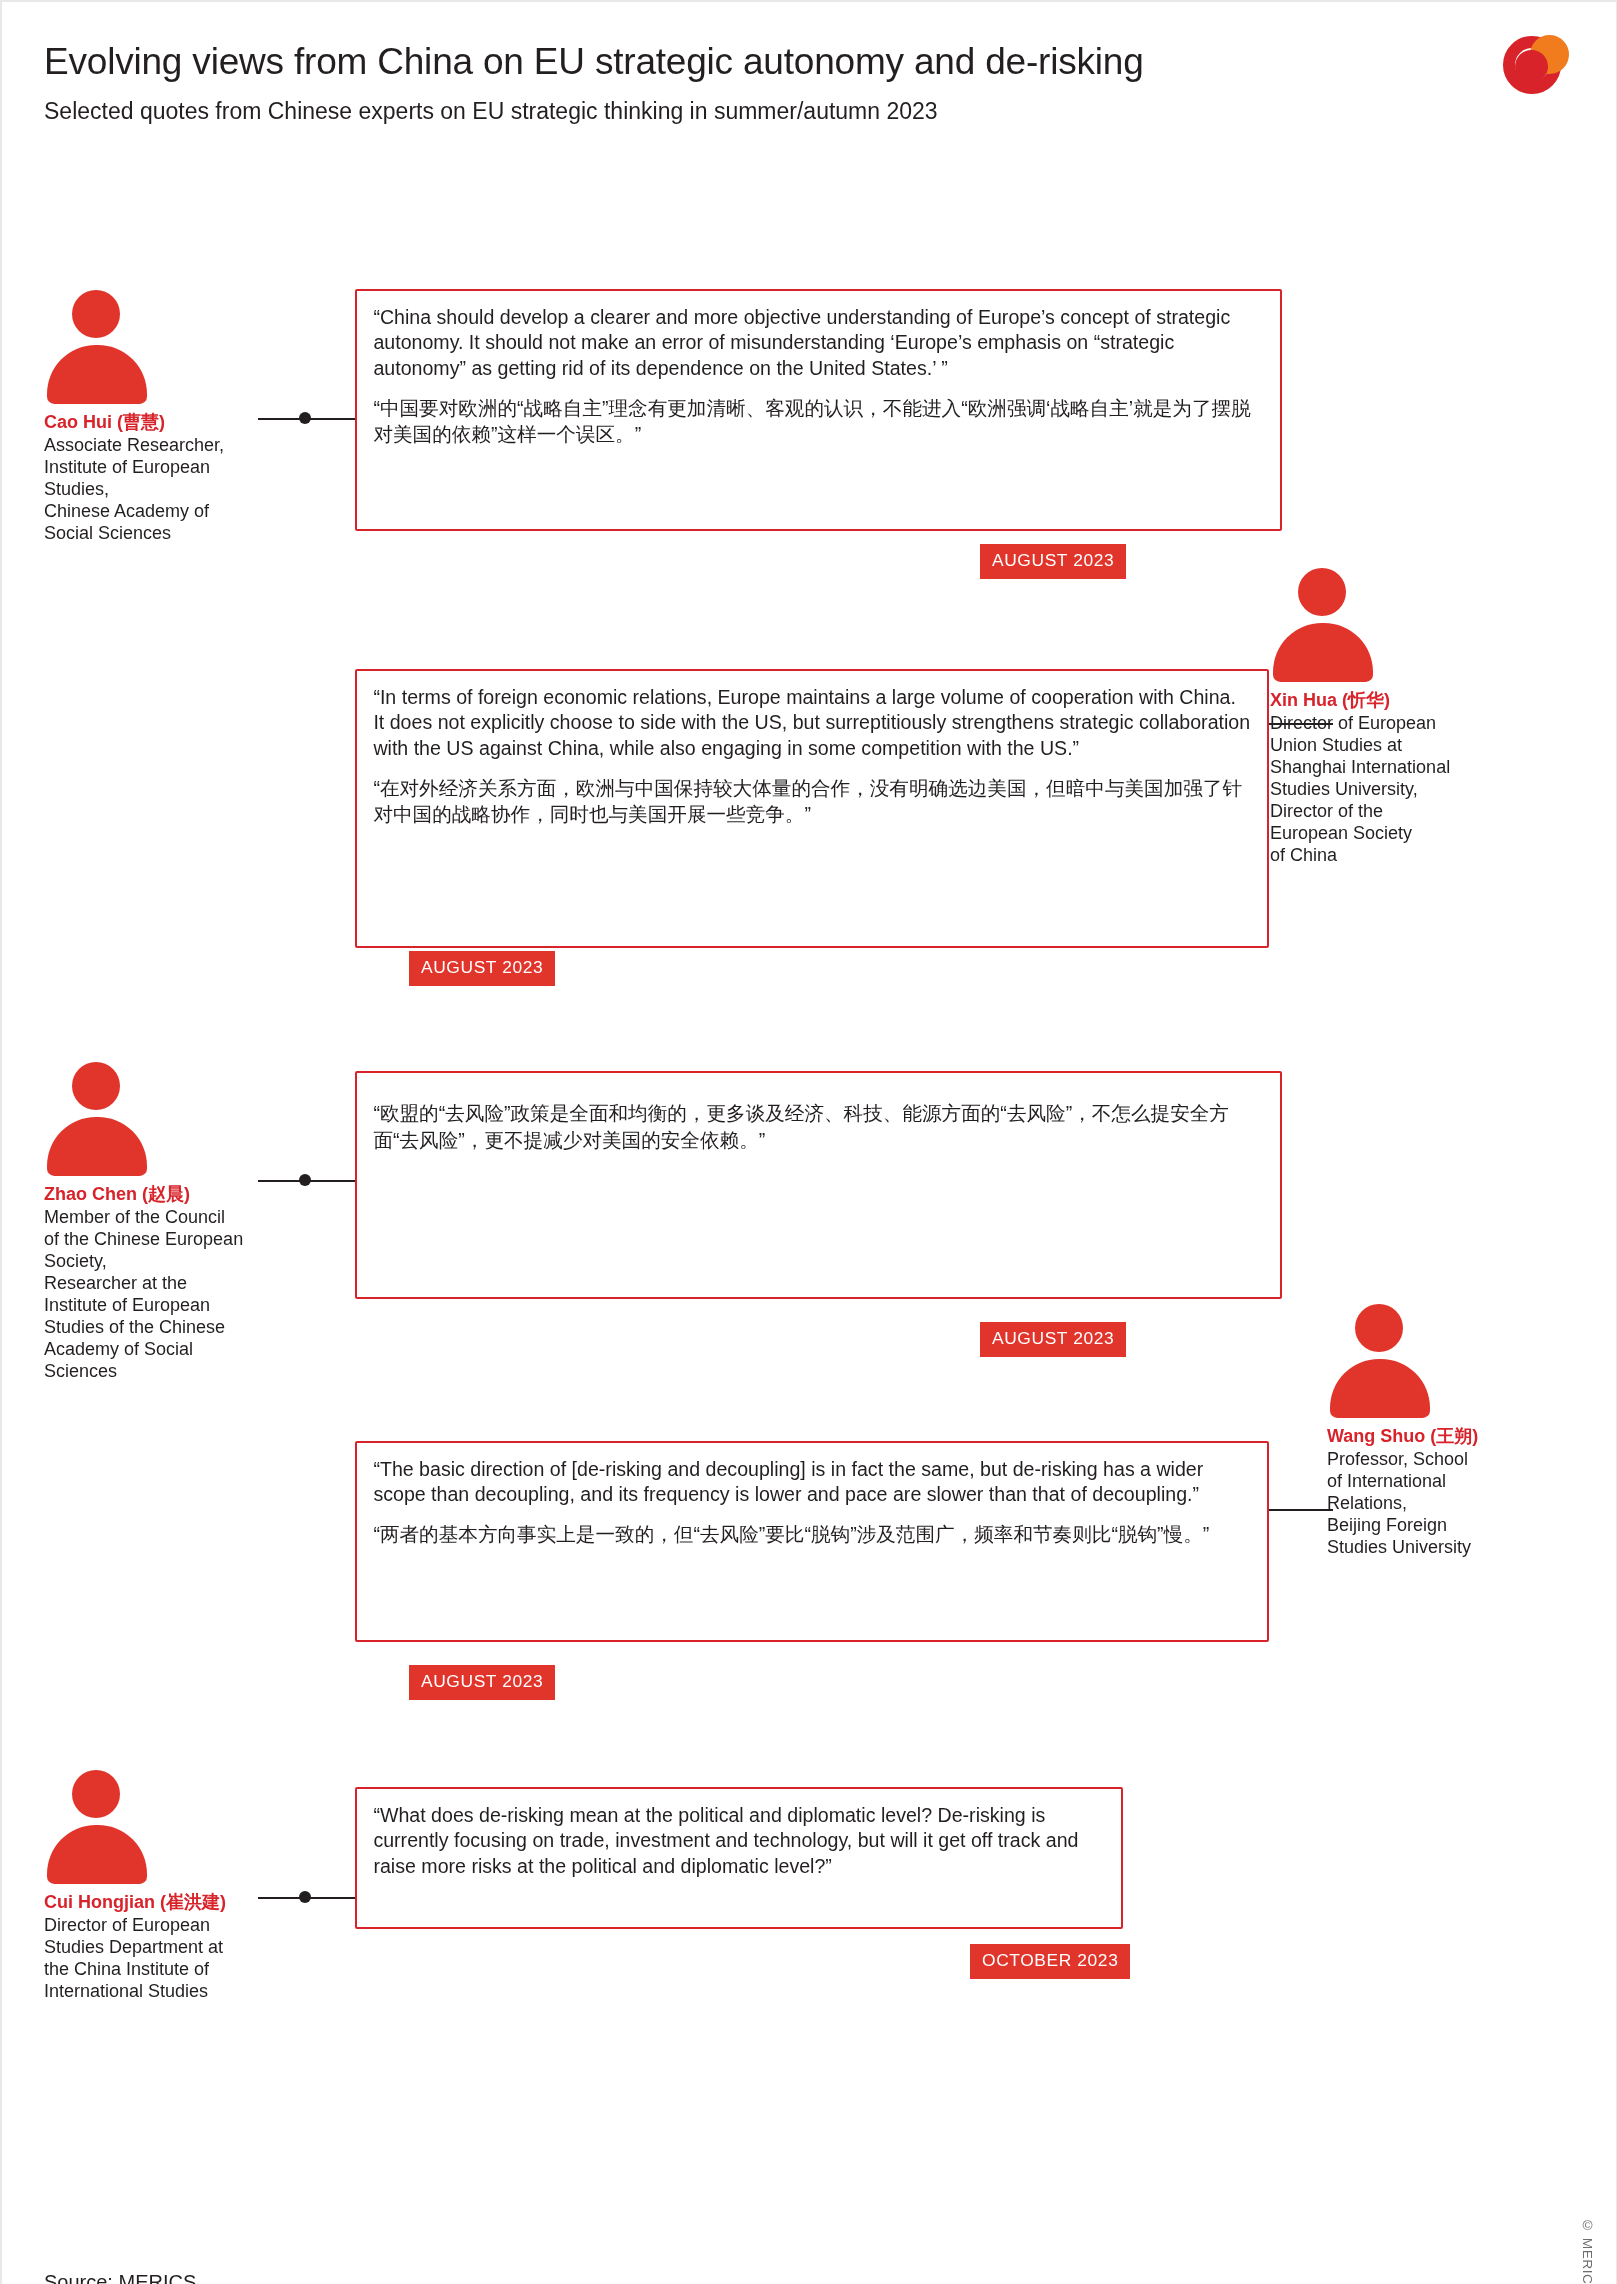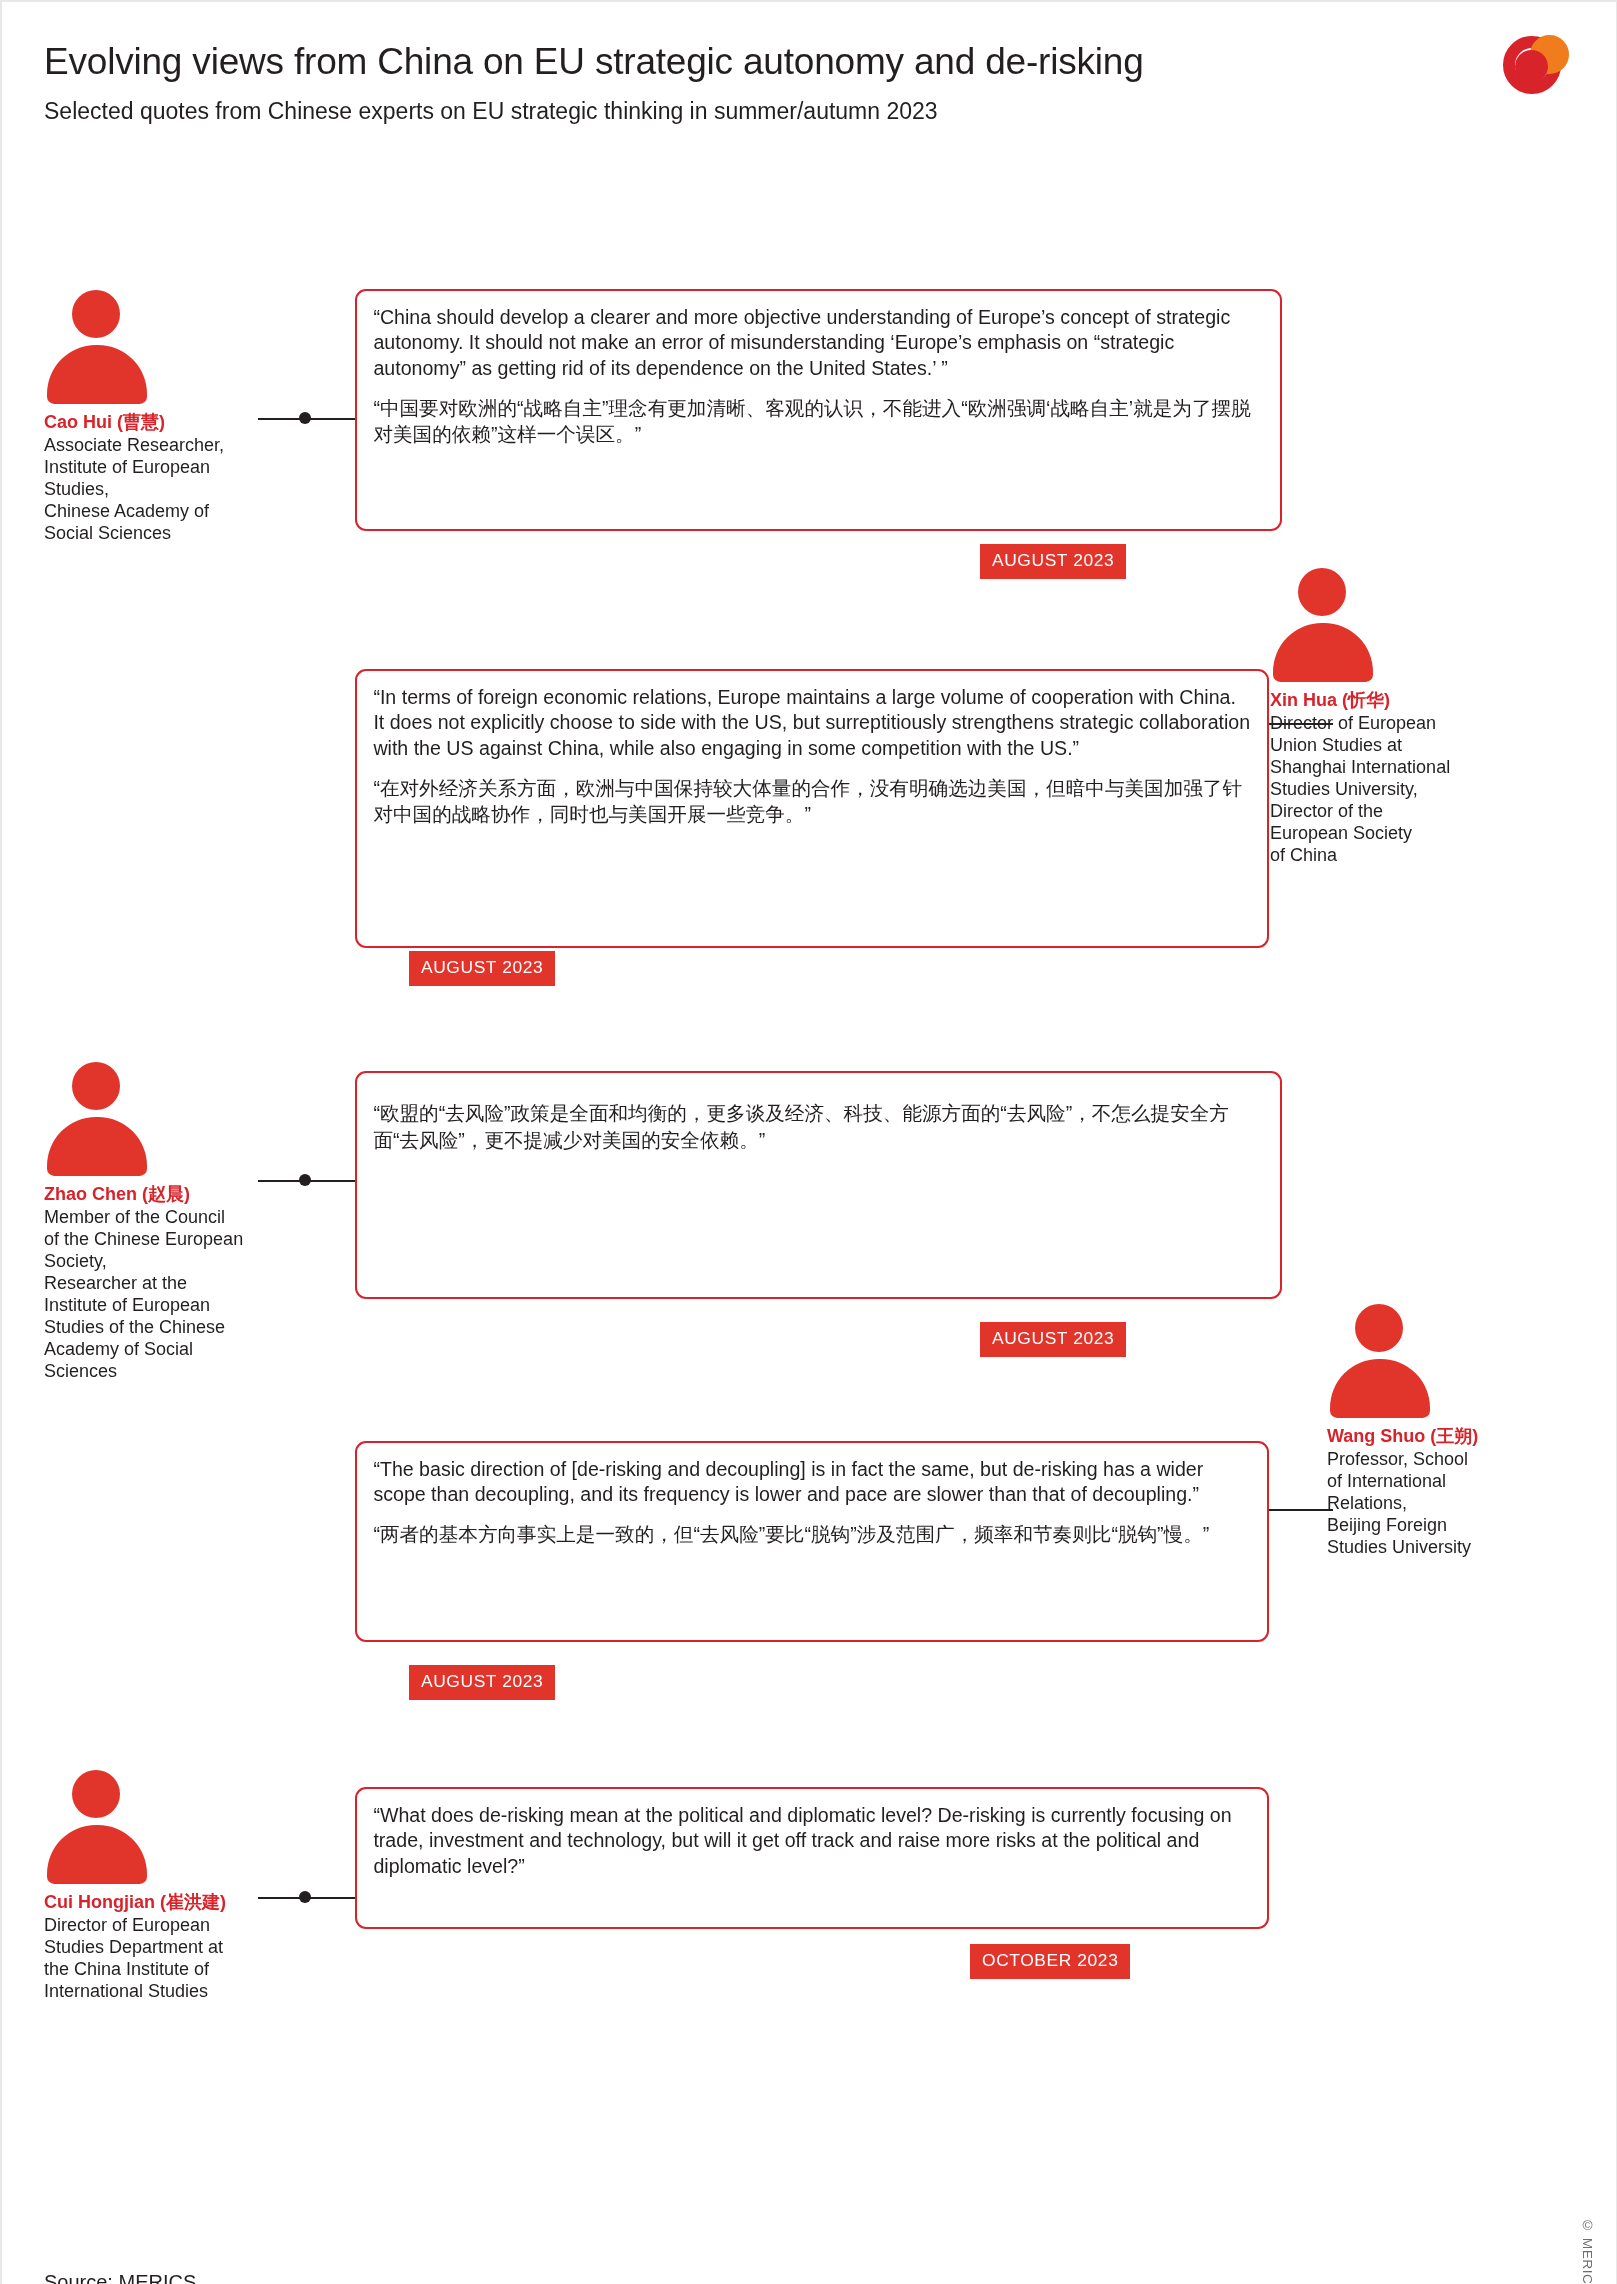--- a/index.html
+++ b/index.html
@@ -135,21 +135,21 @@
     height: 12px;
     border-radius: 50%;
     background: #231f20;
   }
 
   
   .bubble {
     position: absolute;
     box-sizing: border-box;
     border: 2.3px solid #d8232a;
-    border-radius: 11px;
+    border-radius: 2px;
     background: #ffffff;
     padding: 13.7px 16.4px 15.5px 16.4px;
   }
   .q-en {
     font-size: 19.6px;
     line-height: 1.30;
     color: #231f20;
     margin: 0;
   }
   .q-cn {
@@ -299,21 +299,21 @@
     </div>
     <p class="person-name">Cui Hongjian (崔洪建)</p>
     <p class="person-role">Director of European
 Studies Department at
 the China Institute of
 International Studies</p>
   </div>
   <div class="connector" style="left:256px; top:1895px; width:105px;"></div>
   <div class="conn-dot" style="left:297px; top:1889px;"></div>
 
-  <div class="bubble" style="left:353px; top:1785px; width:914px; height:142px;">
+  <div class="bubble" style="left:353px; top:1785px; width:768px; height:142px;">
     <p class="q-en">“What does de-risking mean at the political and diplomatic level? De-risking is currently focusing on trade, investment and technology, but will it get off track and raise more risks at the political and diplomatic level?”</p>
   </div>
   <div class="date-tag" style="left:968px; top:1942px;">OCTOBER 2023</div>
 
   <div class="source">Source: MERICS</div>
   <div class="copyright">© MERICS</div>
 
 </div>
 
 

